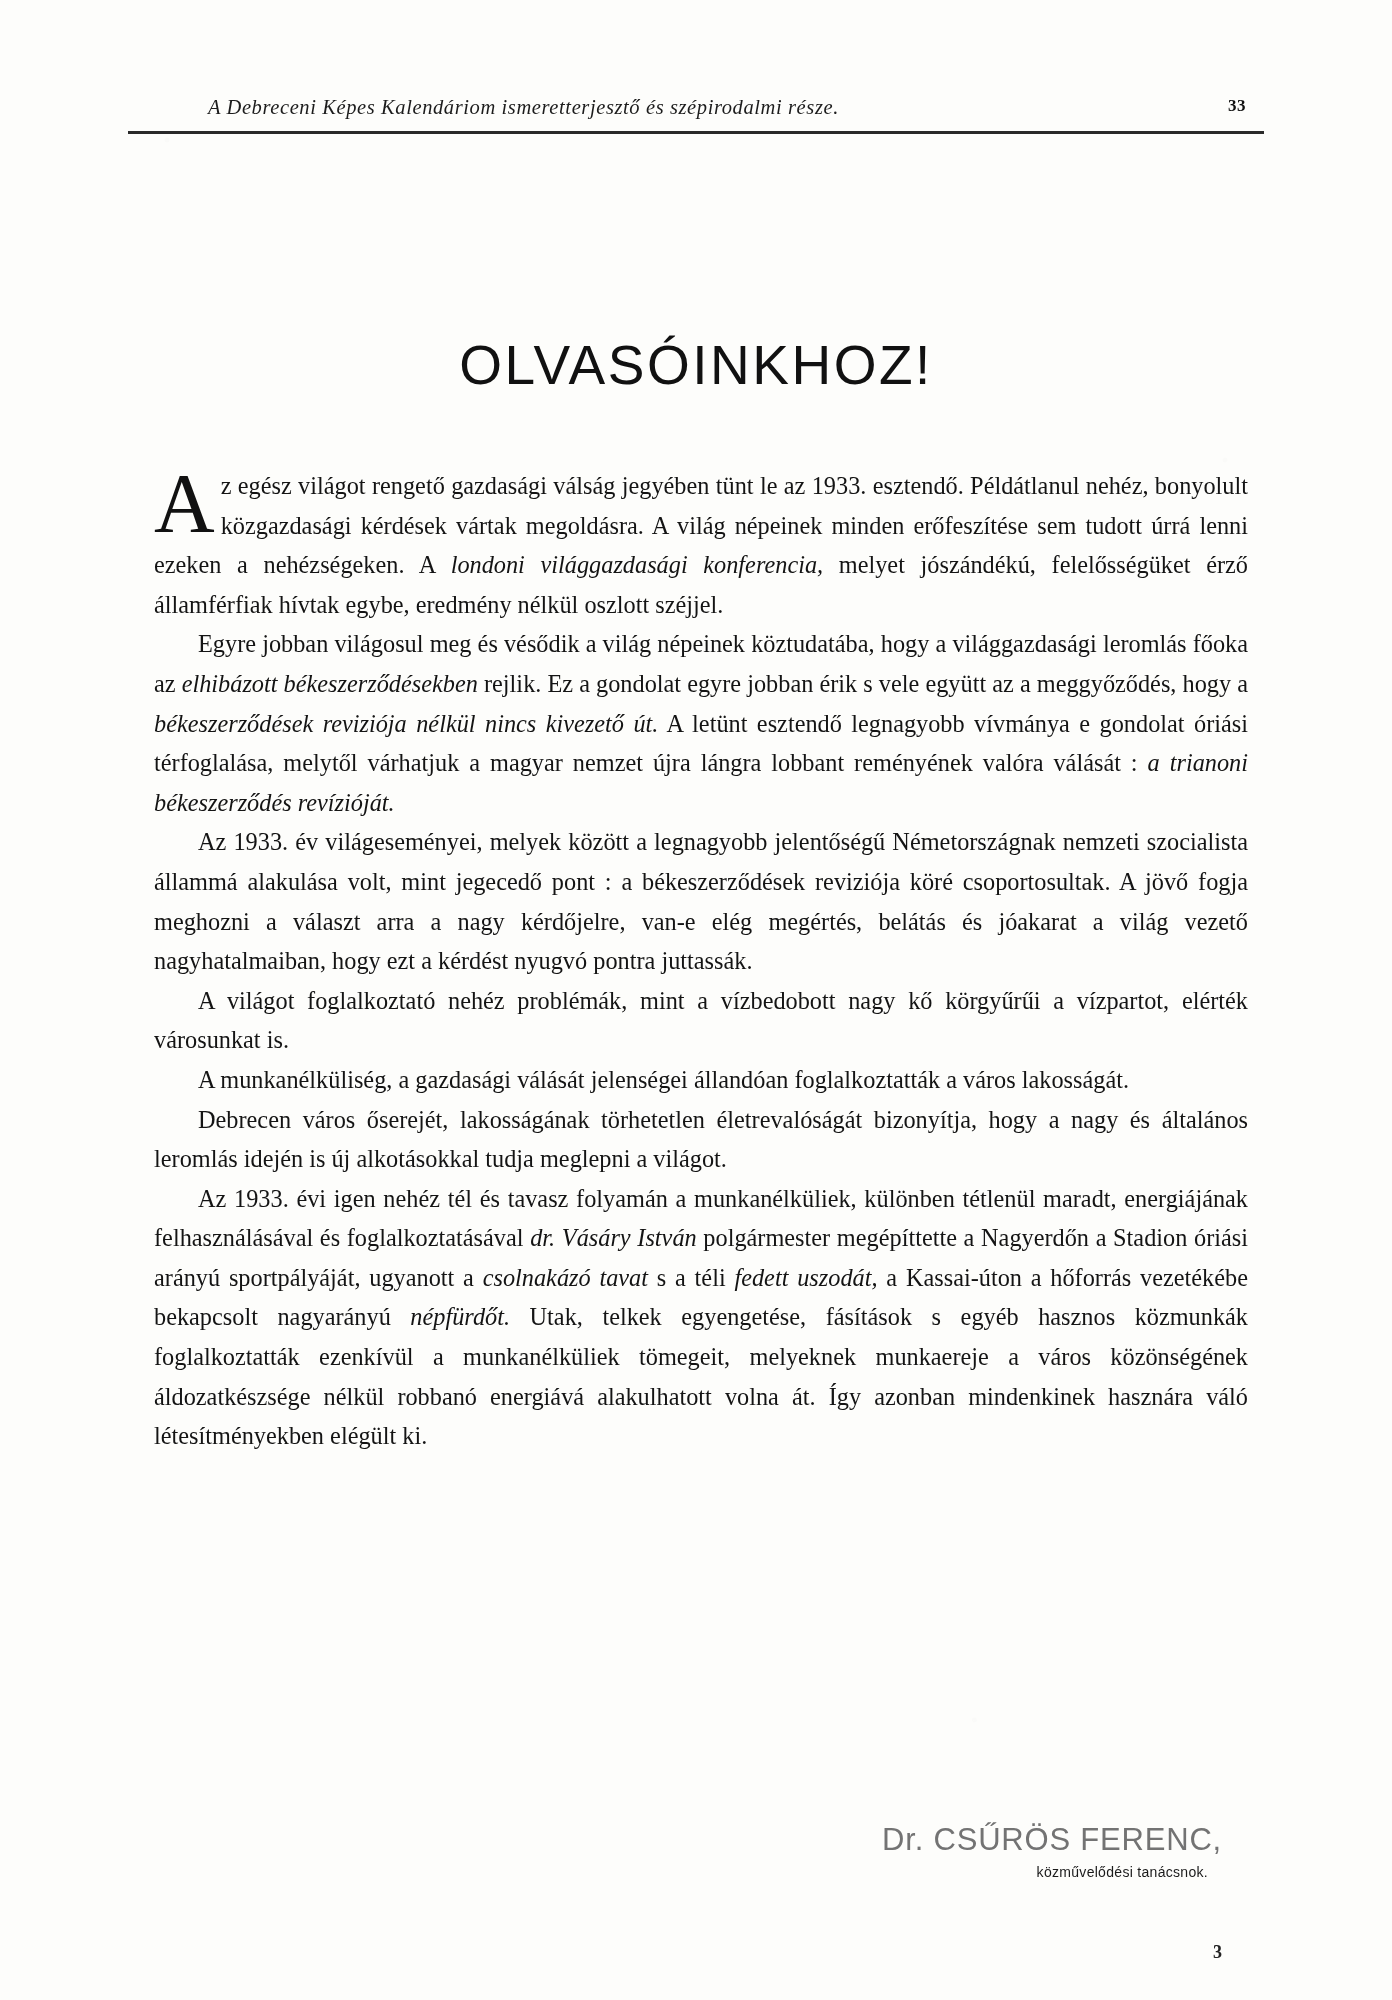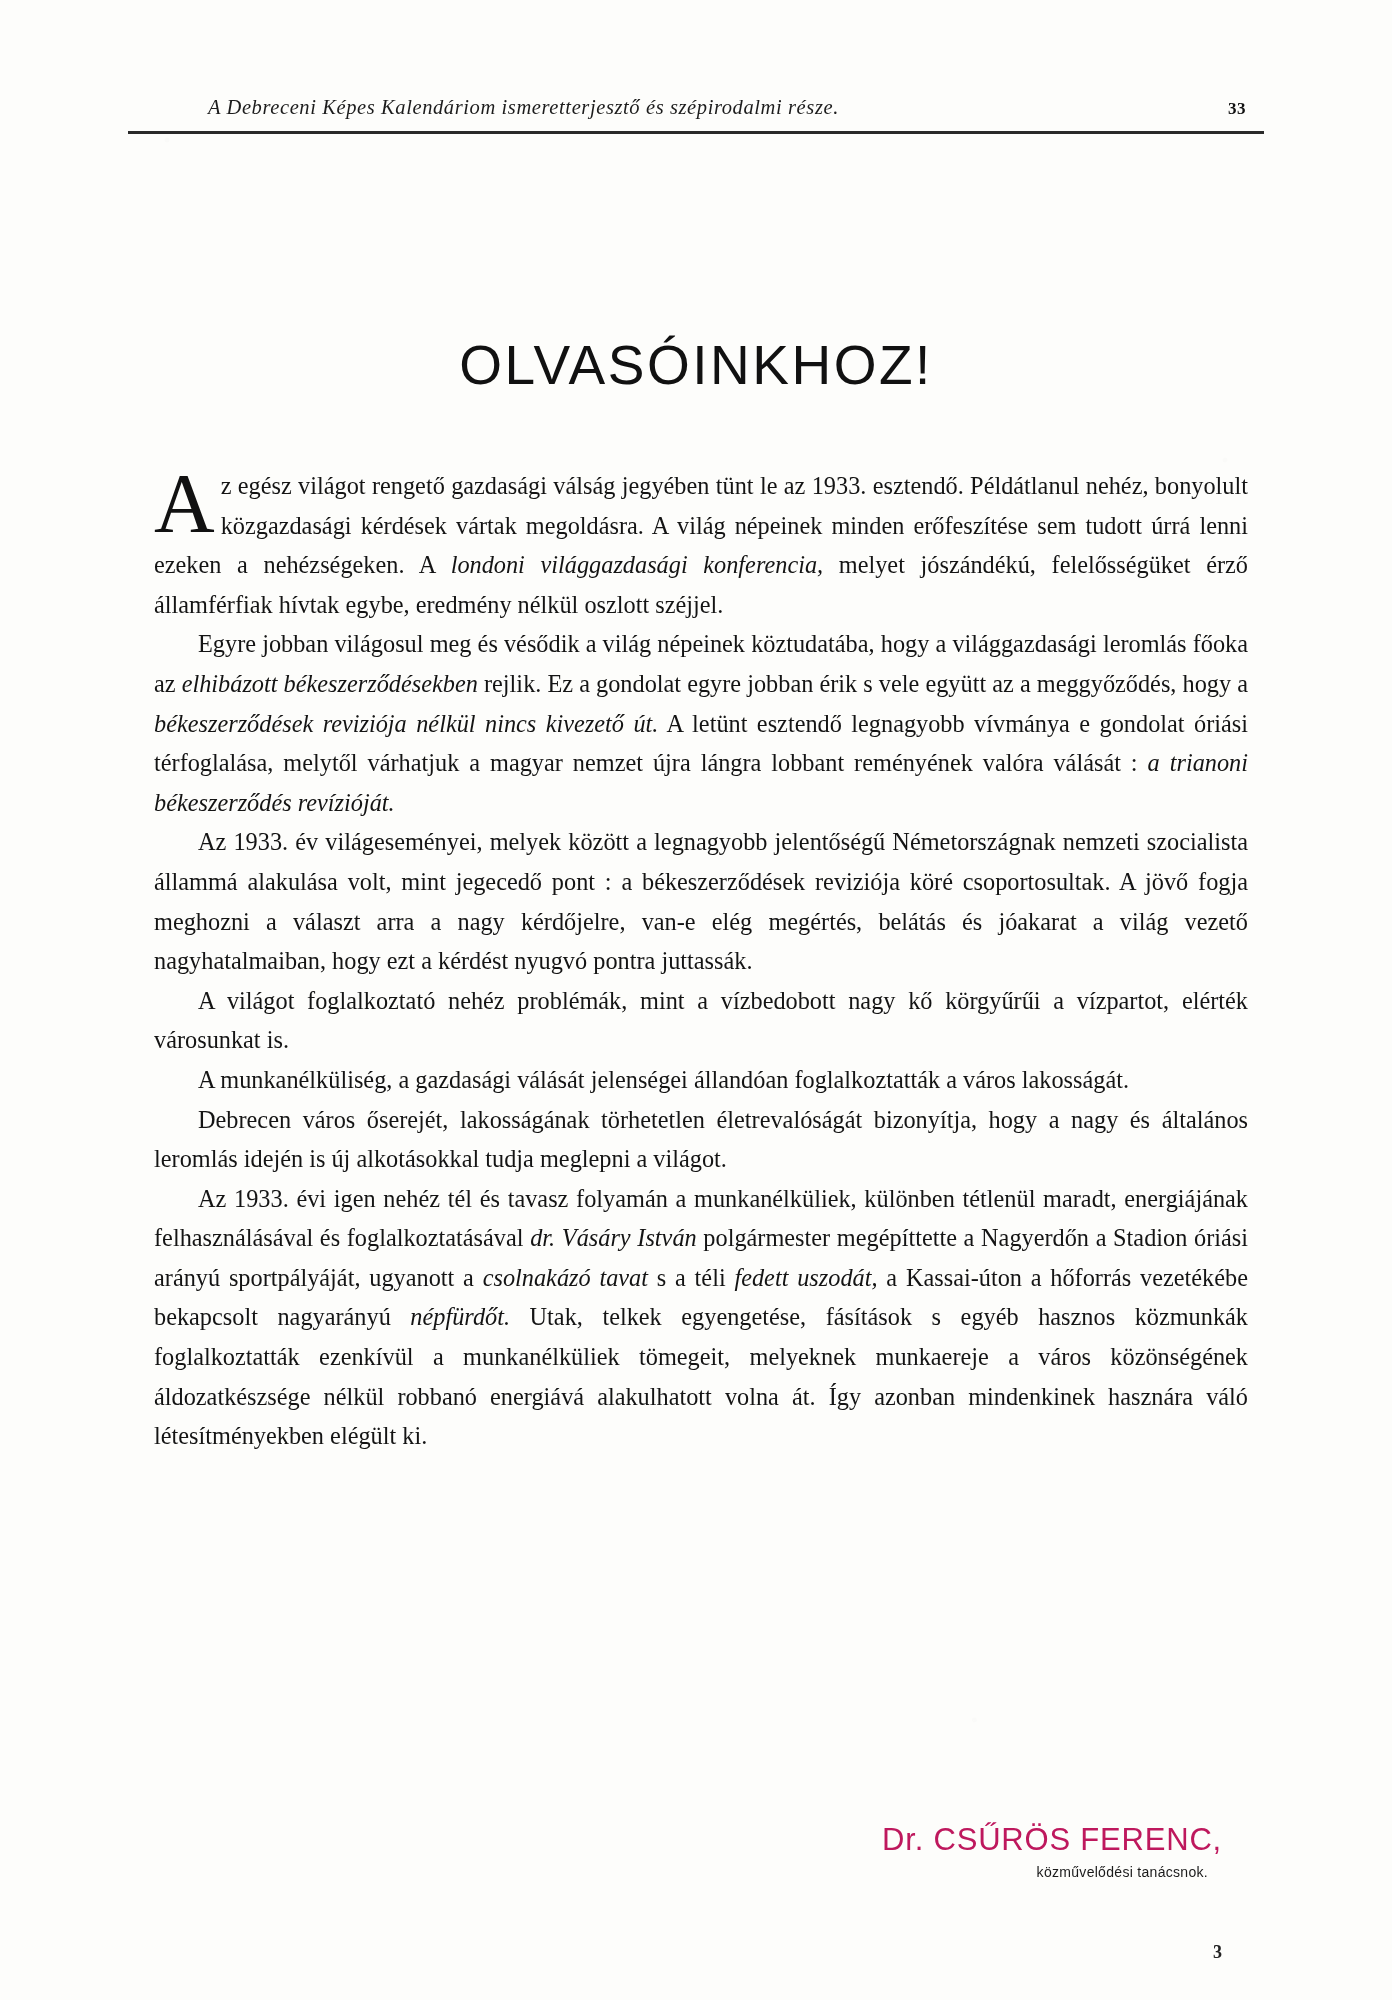--- a/index.html
+++ b/index.html
@@ -40,21 +40,21 @@
     height: 2000px;
   }
 
   
   .runhead {
     position: absolute;
     left: 0;
     top: 96px;
     width: 1136px;
     display: flex;
-    align-items: flex-end;
+    align-items: flex-start;
     justify-content: space-between;
   }
   .runhead-title {
     font-style: italic;
     font-size: 20.5px;
     letter-spacing: 0.6px;
     color: #1c1c1c;
     padding-left: 80px;
   }
   .runhead-page {
@@ -124,21 +124,21 @@
     left: 0;
     top: 1822px;
     width: 1094px;
     text-align: right;
     padding-right: 18px;
   }
   .sig-name {
     font-family: "Liberation Sans", sans-serif;
     font-size: 31px;
     letter-spacing: 0.8px;
-    color: #be185d;
+    color: #737373;
   }
   .sig-role {
     font-family: "Liberation Sans", sans-serif;
     font-size: 14px;
     letter-spacing: 0.3px;
     color: #1a1a1a;
     margin-top: 6px;
     padding-right: 14px;
   }
 

